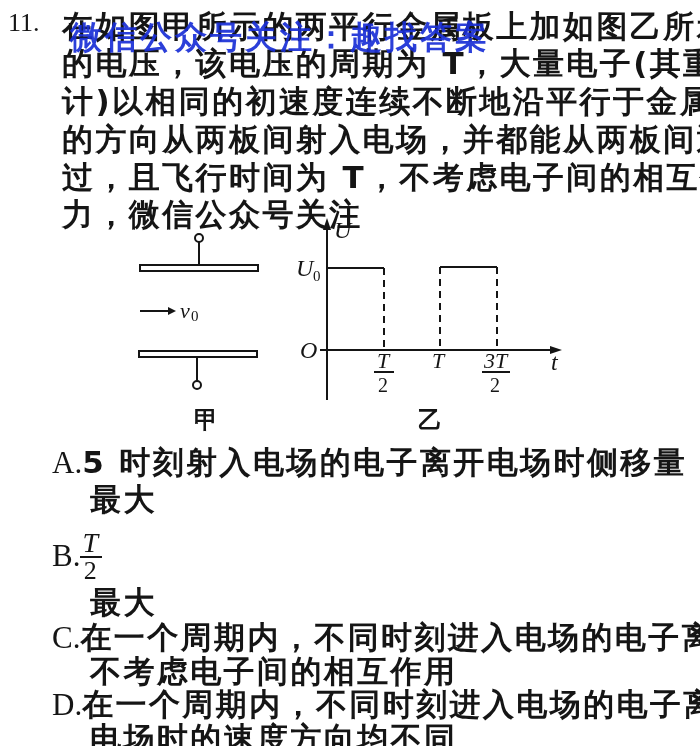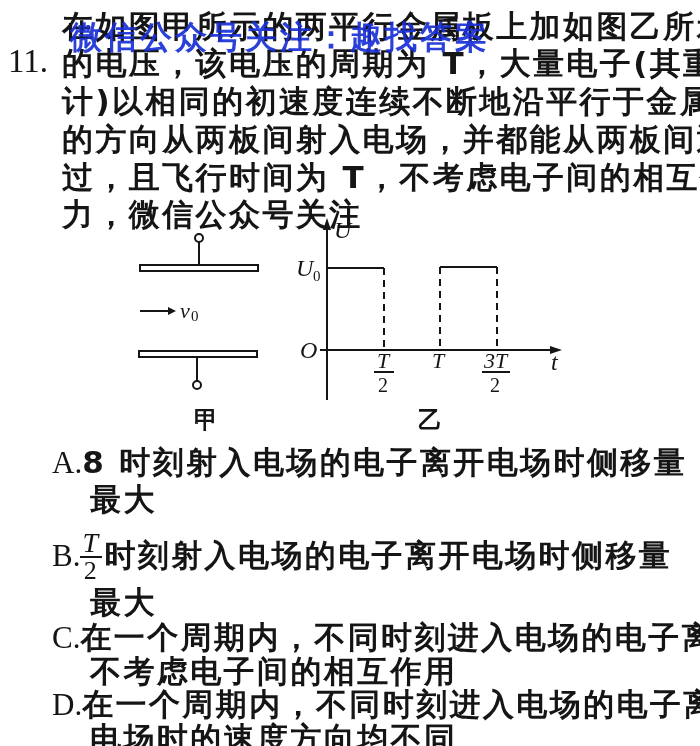--- a/index.html
+++ b/index.html
@@ -1,19 +1,19 @@
 <!DOCTYPE html>
 <html><head>
 <meta charset="utf-8">
 <style>
   html, body { margin:0; padding:0; }
   body { width:700px; height:746px; background:#ffffff; position:relative; overflow:hidden;
          font-family:"DejaVu Sans", "Liberation Sans", sans-serif; color:#151515; }
   .line { position:absolute; white-space:nowrap; font-size:31px; line-height:36px; letter-spacing:2.4px; font-weight:bold; }
-  .qnum { position:absolute; left:8px; top:8px; font-family:"Liberation Serif", serif; font-size:33px; font-weight:normal; letter-spacing:0;margin-top:35px; }
+  .qnum { position:absolute; left:8px; top:8px; font-family:"Liberation Serif", serif; font-size:26px; font-weight:normal; letter-spacing:0; }
   .opt-letter { font-family:"Liberation Serif", serif; font-weight:normal; letter-spacing:0; }
   .watermark { position:absolute; left:70px; top:12px; font-size:32px; line-height:50px; color:#1a2fd6; font-weight:bold;
                letter-spacing:3px; white-space:nowrap; opacity:0.92; }
   .frac { display:inline-block; vertical-align:middle; text-align:center; font-family:"Liberation Serif", serif; font-weight:normal; line-height:26px; margin-right:2px; }
   .frac .num { display:block; font-style:italic; border-bottom:2px solid #151515; padding:0 2px; font-size:28px; }
   .frac .den { display:block; font-size:26px; }
   svg text { font-family:"Liberation Serif", serif; }
 </style>
 </head>
 <body>
@@ -80,28 +80,28 @@
   <text x="484" y="368" font-size="22" font-style="italic" fill="#151515">3T</text>
   <line x1="482" y1="372" x2="510" y2="372" stroke="#151515" stroke-width="2"></line>
   <text x="490" y="392" font-size="20" fill="#151515">2</text>
 </svg>
 
 <div style="position:absolute; left:194px; top:404px; font-size:24px; font-weight:bold;">甲</div>
 <div style="position:absolute; left:418px; top:404px; font-size:24px; font-weight:bold;">乙</div>
 
 <div>
   <div class="line" style="left:52px; top:444px;">
-    <span class="opt-letter">A.</span><span>8 时刻射入电场的电子离开电场时侧移量</span>
+    <span class="opt-letter">A.</span><span>5 时刻射入电场的电子离开电场时侧移量</span>
   </div>
   <div class="line" style="left:90px; top:481px;">最大</div>
 </div>
 
 <div>
   <div class="line" style="left:52px; top:530px;">
-    <span class="opt-letter">B.</span><span class="frac"><span class="num">T</span><span class="den">2</span></span><span>时刻射入电场的电子离开电场时侧移量</span>
+    <span class="opt-letter">B.</span><span class="frac"><span class="num">T</span><span class="den">2</span></span>
   </div>
   <div class="line" style="left:90px; top:584px;">最大</div>
 </div>
 
 <div>
   <div class="line" style="left:52px; top:619px;">
     <span class="opt-letter">C.</span><span>在一个周期内，不同时刻进入电场的电子离开</span>
   </div>
   <div class="line" style="left:90px; top:653px;">不考虑电子间的相互作用</div>
 </div>

